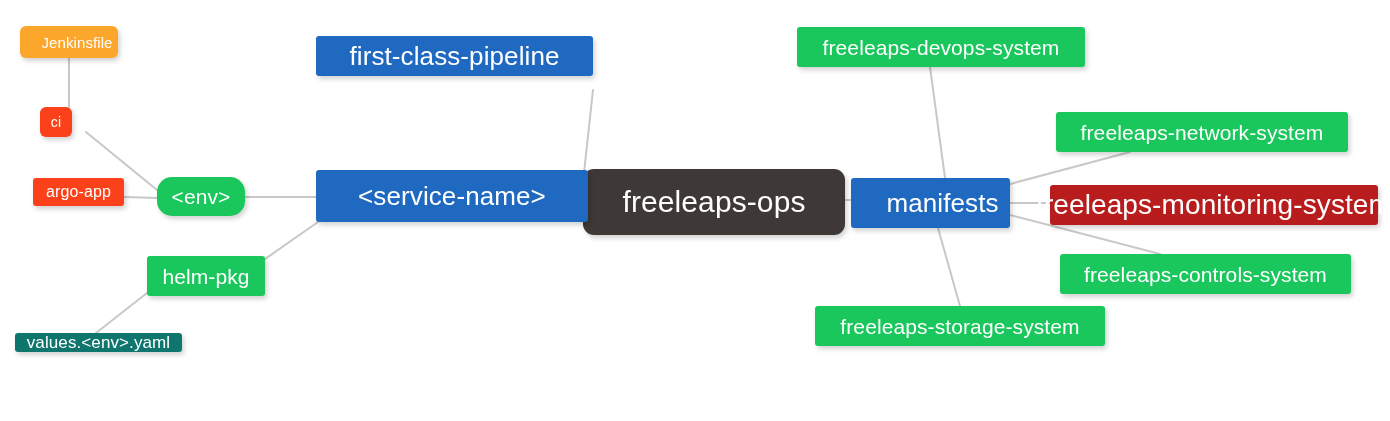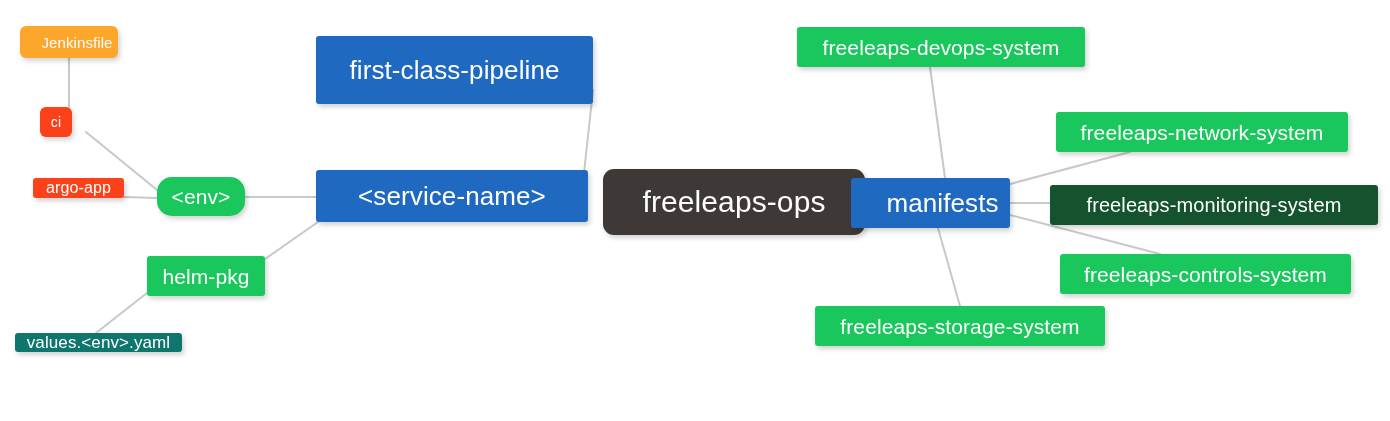--- a/index.html
+++ b/index.html
@@ -35,21 +35,20 @@
     color: #ffffff;
     border-radius: 3px;
     white-space: nowrap;
     line-height: 1;
     letter-spacing: 0.1px;
     box-shadow: 2px 3px 5px rgba(0,0,0,0.18);
     user-select: none;
   }
   .node.root {
     border-radius: 11px;
-    margin-left: 20px;
   }
   .node.rounded {
     border-radius: 6px;
   }
 </style>
 </head>
 <body>
 
 <div id="mindmap">
   <svg id="edge-layer" viewBox="0 0 1390 421" xmlns="http://www.w3.org/2000/svg">
@@ -63,28 +62,28 @@
       <path d="M 147 293 L 96 333" fill="none" stroke="#c8c8c8" stroke-width="2" stroke-linecap="round"></path>
       <path d="M 845 200 L 851 200" fill="none" stroke="#c8c8c8" stroke-width="2" stroke-linecap="round"></path>
       <path d="M 945 178 L 930 67" fill="none" stroke="#c8c8c8" stroke-width="2" stroke-linecap="round"></path>
       <path d="M 1010 184 L 1130 152" fill="none" stroke="#c8c8c8" stroke-width="2" stroke-linecap="round"></path>
       <path d="M 1010 203 L 1050 203" fill="none" stroke="#c8c8c8" stroke-width="2" stroke-linecap="round"></path>
       <path d="M 1010 215 L 1160 254" fill="none" stroke="#c8c8c8" stroke-width="2" stroke-linecap="round"></path>
       <path d="M 938 228 L 960 306" fill="none" stroke="#c8c8c8" stroke-width="2" stroke-linecap="round"></path>
     </svg>
   <div id="node-layer">
       <div class="node root" style="left: 583px; top: 169px; width: 262px; height: 66px; background: rgb(62, 57, 54); font-size: 30px;">freeleaps-ops</div>
-      <div class="node" style="left: 316px; top: 36px; width: 277px; height: 68px; background: rgb(32, 105, 192); font-size: 26px;">first-class-pipeline</div>
+      <div class="node" style="left: 316px; top: 36px; width: 277px; height: 40px; background: rgb(32, 105, 192); font-size: 26px;">first-class-pipeline</div>
       <div class="node" style="left: 316px; top: 170px; width: 272px; height: 52px; background: rgb(32, 105, 192); font-size: 26px;">&lt;service-name&gt;</div>
       <div class="node" style="left: 157px; top: 177px; width: 88px; height: 39px; background: rgb(25, 199, 92); font-size: 21px; border-radius: 15px;">&lt;env&gt;</div>
       <div class="node rounded" style="left: 40px; top: 107px; width: 32px; height: 30px; background: rgb(250, 65, 26); font-size: 14px;">ci</div>
       <div class="node rounded" style="left: 20px; top: 26px; width: 98px; height: 32px; background: rgb(252, 166, 43); font-size: 15px; padding-left: 16px;">Jenkinsfile</div>
-      <div class="node" style="left: 33px; top: 178px; width: 91px; height: 20px; background: rgb(250, 65, 26); font-size: 16px;">argo-app</div>
+      <div class="node" style="left: 33px; top: 178px; width: 91px; height: 28px; background: rgb(250, 65, 26); font-size: 16px;">argo-app</div>
       <div class="node" style="left: 147px; top: 256px; width: 118px; height: 40px; background: rgb(25, 199, 92); font-size: 21px;">helm-pkg</div>
       <div class="node" style="left: 15px; top: 333px; width: 167px; height: 19px; background: #0f766e; font-size: 17px;">values.&lt;env&gt;.yaml</div>
       <div class="node" style="left: 851px; top: 178px; width: 159px; height: 50px; background: rgb(32, 105, 192); font-size: 26px; padding-left: 24px;">manifests</div>
       <div class="node" style="left: 797px; top: 27px; width: 288px; height: 40px; background: rgb(25, 199, 92); font-size: 21px;">freeleaps-devops-system</div>
       <div class="node" style="left: 1056px; top: 112px; width: 292px; height: 40px; background: rgb(25, 199, 92); font-size: 21px;">freeleaps-network-system</div>
-      <div class="node" style="left: 1050px; top: 185px; width: 328px; height: 40px; background: #14532d; font-size: 20px;">freeleaps-monitoring-system</div>
+      <div class="node" style="left: 1050px; top: 185px; width: 328px; height: 40px; background: #b91c1c; font-size: 28px;">freeleaps-monitoring-system</div>
       <div class="node" style="left: 1060px; top: 254px; width: 291px; height: 40px; background: rgb(25, 199, 92); font-size: 21px;">freeleaps-controls-system</div>
       <div class="node" style="left: 815px; top: 306px; width: 290px; height: 40px; background: rgb(25, 199, 92); font-size: 21px; text-align: right;">freeleaps-storage-system</div>
     </div>
 </div>
 
 </body></html>

